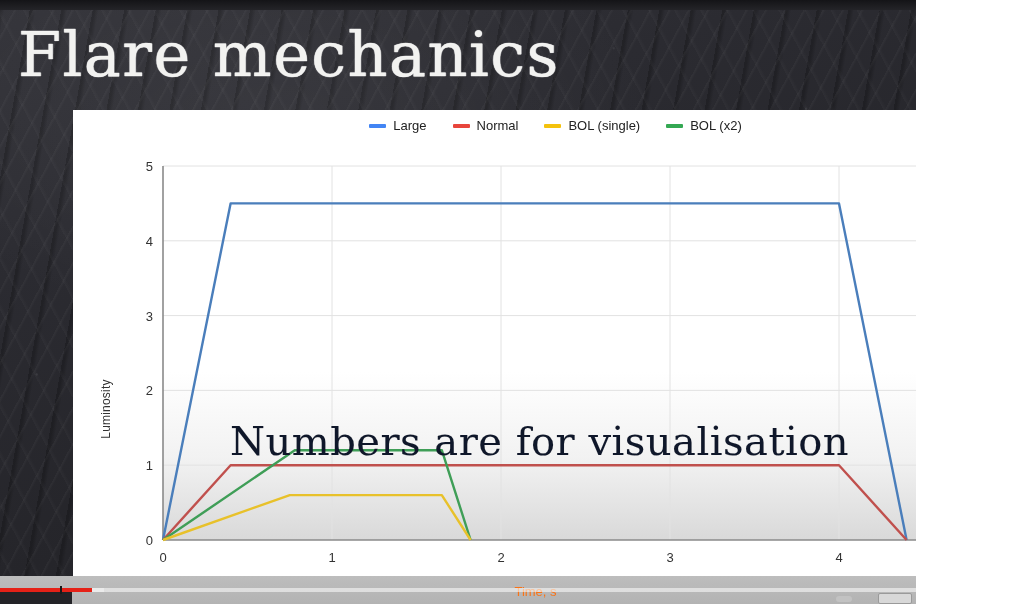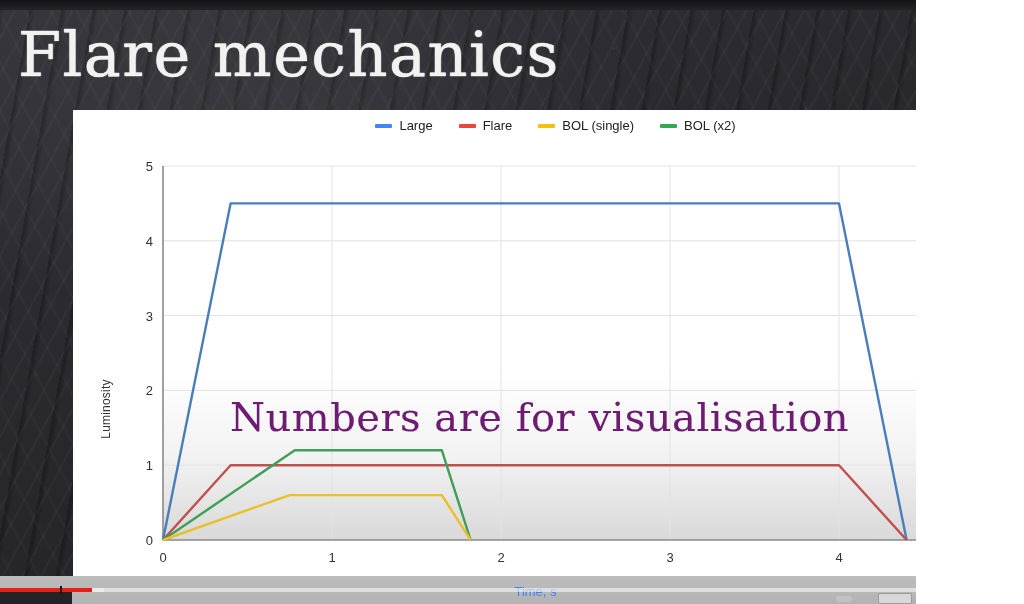--- a/index.html
+++ b/index.html
@@ -122,37 +122,37 @@
 
   .tick-label {
     font-family: "Liberation Sans", sans-serif;
     font-size: 13px;
     fill: #333333;
   }
 
   
   #chart-annotation {
     position: absolute;
-    left: 157px; top: 284px;
+    left: 157px; top: 308px;
     font-family: "DejaVu Serif", serif;
     font-size: 40px;
-    color: #701a75;
+    color: #0f172a;
     white-space: nowrap;
     letter-spacing: 0.5px;
     -webkit-text-stroke: 0.15px rgba(0,0,0,0.45);
   }
 
   
   #x-axis-title {
     position: absolute;
     left: 73px; top: 584px;
     width: 925px;
     text-align: center;
     font-size: 13px;
-    color: #3b82f6;
+    color: #f97316;
   }
 
   
   #player-strip {
     position: absolute;
     left: 0; top: 576px;
     width: 1024px; height: 28px;
     background: linear-gradient(#bdbdbd, #b3b3b3);
   }
   #progress-track {
@@ -219,21 +219,21 @@
 
   <div id="chart-panel">
 
     <div id="chart-legend">
       <div class="legend-item">
         <span class="legend-swatch" style="background:#4285f4"></span>
         <span class="legend-label">Large</span>
       </div>
       <div class="legend-item">
         <span class="legend-swatch" style="background:#e8453c"></span>
-        <span class="legend-label">Flare</span>
+        <span class="legend-label">Normal</span>
       </div>
       <div class="legend-item">
         <span class="legend-swatch" style="background:#f4c20d"></span>
         <span class="legend-label">BOL (single)</span>
       </div>
       <div class="legend-item">
         <span class="legend-swatch" style="background:#34a853"></span>
         <span class="legend-label">BOL (x2)</span>
       </div>
     </div>

